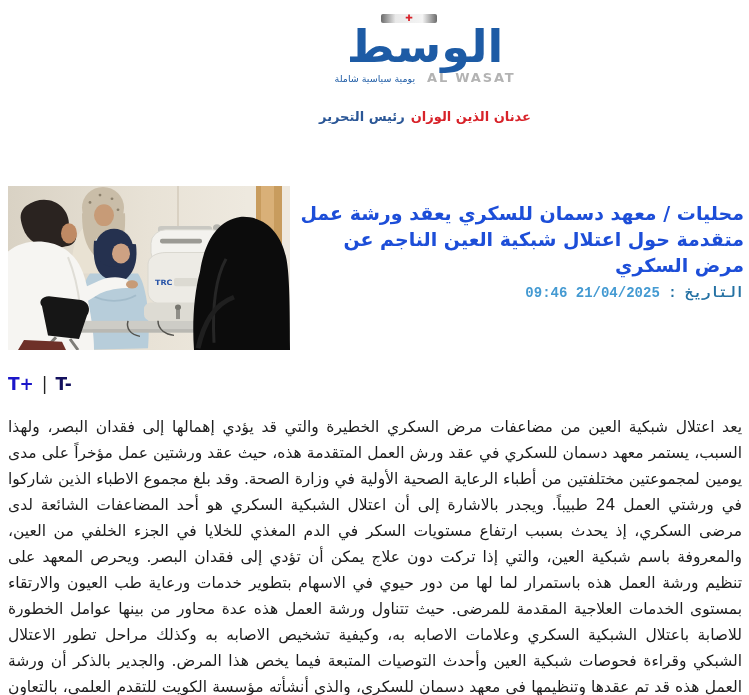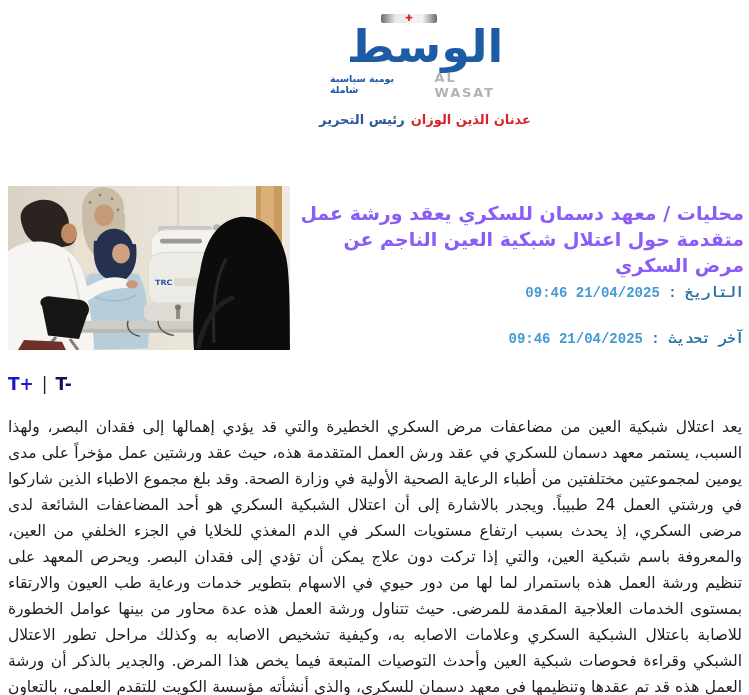--- a/index.html
+++ b/index.html
@@ -18,35 +18,35 @@
     background:linear-gradient(90deg,#6b6b6b,#e9e9e9 26%,#f4f4f4 74%,#6b6b6b);
     display:flex; align-items:center; justify-content:center;
     transform:translateX(-16px); margin-bottom:1px;
   }
   .logo-star { color:#d8232a; font-size:9px; line-height:1; font-weight:bold; }
   .logo-word {
     font-size:46px; font-weight:bold; color:#1d5ba5; line-height:1.02;
     letter-spacing:-2px; transform:scaleY(0.96);
   }
   .logo-subrow { display:flex; direction:ltr; gap:12px; align-items:baseline; margin-top:-1px; }
-  .logo-tagline { color:#1d5ba5; font-size:9.5px; font-weight:bold; }
+  .logo-tagline { color:#1d5ba5; font-size:9.5px; font-weight:normal; }
   .logo-latin { color:#b3b3b3; font-size:13px; letter-spacing:1.8px; font-weight:bold; }
-  .editor-line { display:flex; direction:ltr; gap:6px; margin-top:12px; font-size:13px; font-weight:bold; white-space:nowrap; }
+  .editor-line { display:flex; direction:ltr; gap:6px; margin-top:24px; font-size:13px; font-weight:bold; white-space:nowrap; }
   .editor-label { color:#2b5797; }
   .editor-name { color:#d8232a; }
 
   
   .photo { position:absolute; left:8px; top:186px; width:282px; height:164px; }
   .photo svg { width:100%; height:100%; display:block; }
 
   
   .headline {
     position:absolute; top:187px; left:296px; right:5px;
     direction:rtl; text-align:right; font-size:19px; font-weight:bold;
-    color:#8b5cf6; line-height:26px;
+    color:#1d4ed8; line-height:26px;
   }
   .daterow {
     position:absolute; right:5px; left:300px; direction:rtl; text-align:right;
     font-size:14px; font-weight:bold;font-family:Liberation Mono, monospace;
   }
   #date-published { top:284px; }
   #date-updated   { top:330px; }
   .date-label { color:#2471a3; }
   .date-value { color:#449ad2; }
 
@@ -167,24 +167,20 @@
       </g>
     </svg>
   </div>
 
   <h1 class="headline">محليات / معهد دسمان للسكري يعقد ورشة عمل متقدمة حول اعتلال شبكية العين الناجم عن مرض السكري</h1>
 
   <div class="daterow" id="date-published">
     <span class="date-label">التاريخ :</span>
     <span class="date-value">21/04/2025 09:46</span>
   </div>
-  <div class="daterow" id="date-updated">
-    <span class="date-label">آخر تحديث :</span>
-    <span class="date-value">21/04/2025 09:46</span>
-  </div>
 
   <div class="fontctl">
     <span class="f-inc">T+</span>
     <span class="f-sep">|</span>
     <span class="f-dec">T-</span>
   </div>
 
   <p class="body-text">يعد اعتلال شبكية العين من مضاعفات مرض السكري الخطيرة والتي قد يؤدي إهمالها إلى فقدان البصر، ولهذا السبب، يستمر معهد دسمان للسكري في عقد ورش العمل المتقدمة هذه، حيث عقد ورشتين عمل مؤخراً على مدى يومين لمجموعتين مختلفتين من أطباء الرعاية الصحية الأولية في وزارة الصحة. وقد بلغ مجموع الاطباء الذين شاركوا في ورشتي العمل 24 طبيباً. ويجدر بالاشارة إلى أن اعتلال الشبكية السكري هو أحد المضاعفات الشائعة لدى مرضى السكري، إذ يحدث بسبب ارتفاع مستويات السكر في الدم المغذي للخلايا في الجزء الخلفي من العين، والمعروفة باسم شبكية العين، والتي إذا تركت دون علاج يمكن أن تؤدي إلى فقدان البصر. ويحرص المعهد على تنظيم ورشة العمل هذه باستمرار لما لها من دور حيوي في الاسهام بتطوير خدمات ورعاية طب العيون والارتقاء بمستوى الخدمات العلاجية المقدمة للمرضى. حيث تتناول ورشة العمل هذه عدة محاور من بينها عوامل الخطورة للاصابة باعتلال الشبكية السكري وعلامات الاصابه به، وكيفية تشخيص الاصابه به وكذلك مراحل تطور الاعتلال الشبكي وقراءة فحوصات شبكية العين وأحدث التوصيات المتبعة فيما يخص هذا المرض. والجدير بالذكر أن ورشة العمل هذه قد تم عقدها وتنظيمها في معهد دسمان للسكري، والذي أنشأته مؤسسة الكويت للتقدم العلمي، بالتعاون مع وزارة الصحة والرعاية الصحية الاولية، ضمن جهود المعهد في نشر الوعي الصحي وتحسين جودة الخدمات الطبية المقدمة فيما يخص مرض السكري ومضاعفاته المختلفة.</p>
 
 </div>

